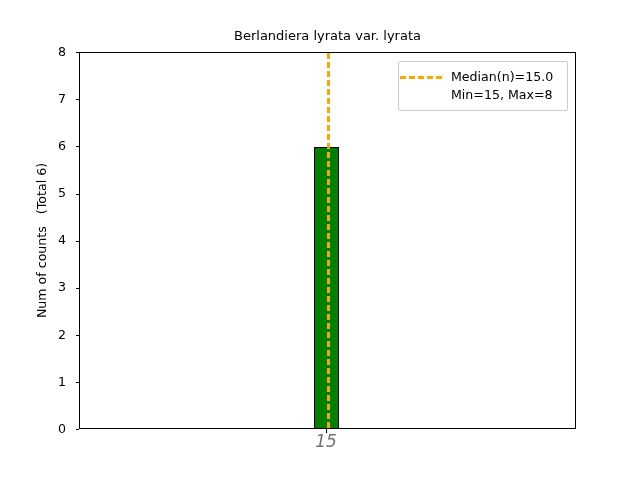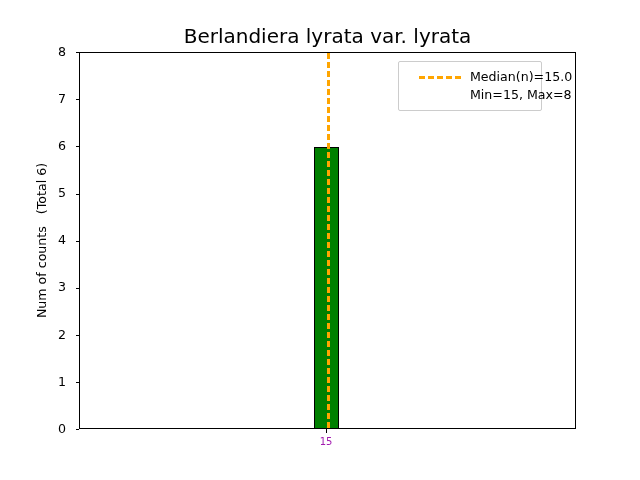--- a/index.html
+++ b/index.html
@@ -24,21 +24,21 @@
     background: #ffffff;
   }
 
   
   #chart-title {
     position: absolute;
     left: 79px;
     top: 27px;
     width: 497px;
     text-align: center;
-    font-size: 20px;
+    font-size: 13px;
     line-height: 18px;
     color: #000000;
     white-space: nowrap;
   }
 
   
   #plot-area {
     position: absolute;
     left: 79px;
     top: 52px;
@@ -96,25 +96,26 @@
   .xtick-mark {
     position: absolute;
     top: 429px;
     height: 3.5px;
     width: 0;
     border-left: 1.1px solid #000000;
   }
   .xtick-label {
     position: absolute;
     top: 435px;
-    font-size: 10px;
+    font-size: 17px;
     line-height: 13px;
     text-align: center;
-    color: #a21caf;
-    white-space: nowrap;
+    color: #737373;
+    white-space: nowrap;
+    font-style: italic;
   }
 
   
   #xlabel {
     position: absolute;
     left: 79px;
     top: 454px;
     width: 497px;
     text-align: center;
     font-size: 12.6px;
@@ -138,26 +139,26 @@
     line-height: 18px;
     color: #000000;
     white-space: pre;
   }
 
   
   #legend {
     position: absolute;
     left: 398px;
     top: 61px;
-    width: 144px;
+    width: 170px;
     box-sizing: border-box;
     border: 1px solid #cccccc;
     border-radius: 2px;
     background: #ffffff;
-    padding: 6px 8px 6px 20px;
+    padding: 6px 8px 6px 1px;
   }
   .legend-row {
     display: flex;
     align-items: center;
     height: 18px;
   }
   .legend-sample {
     width: 42px;
     height: 0;
     margin-right: 9px;

